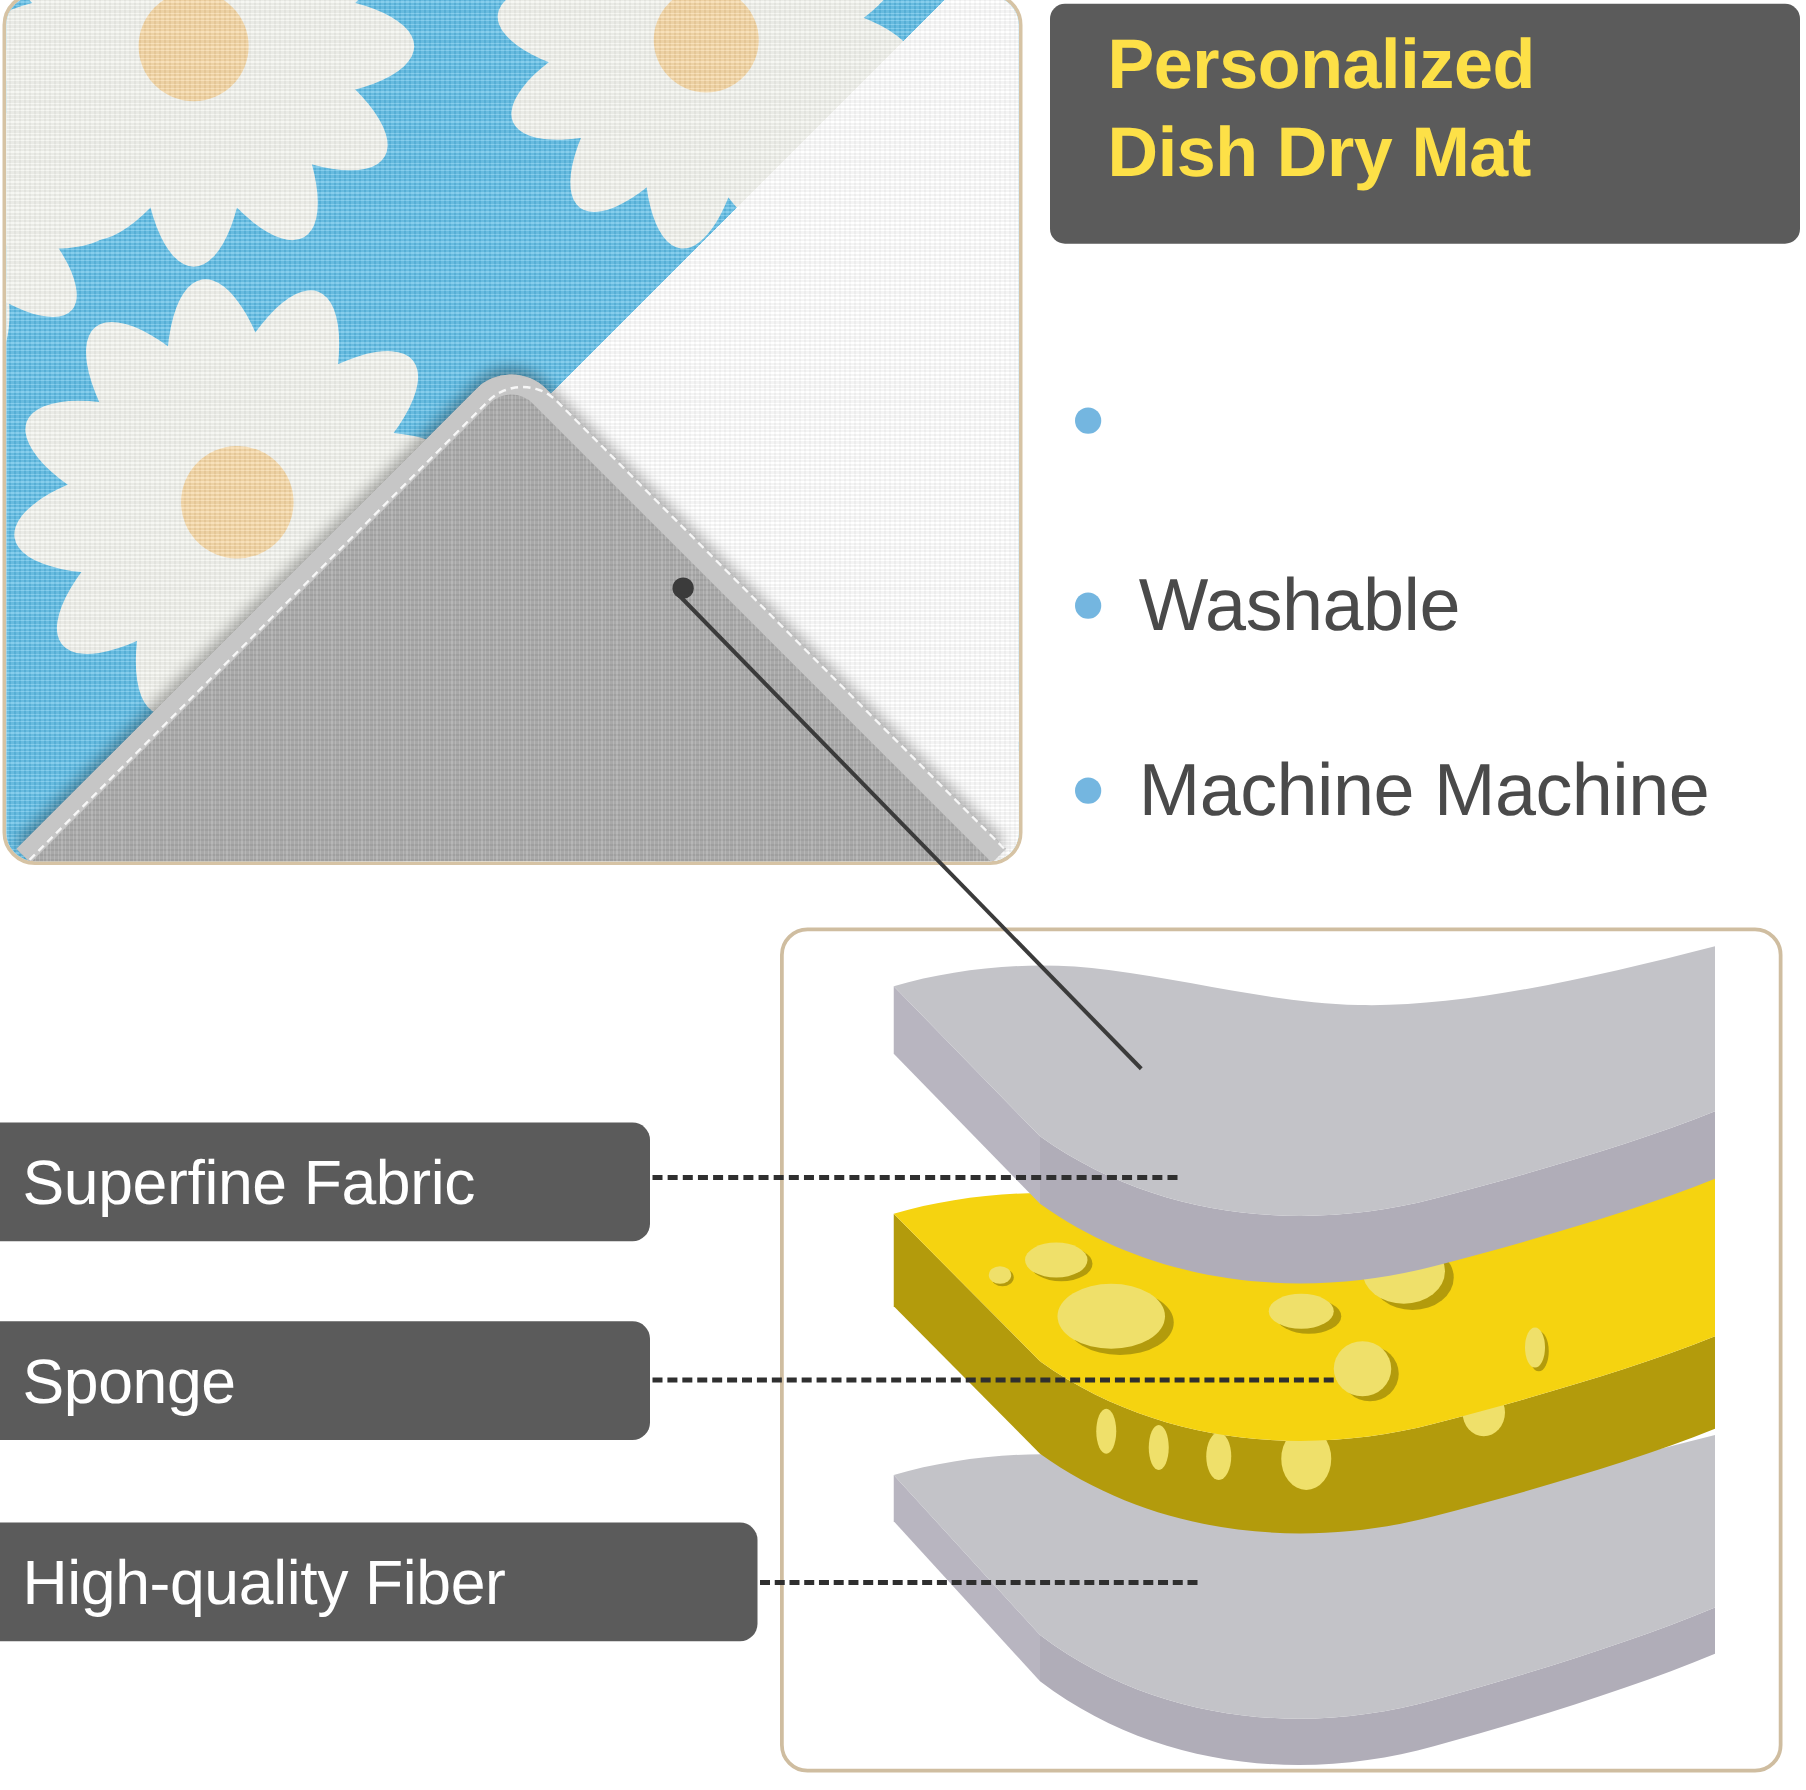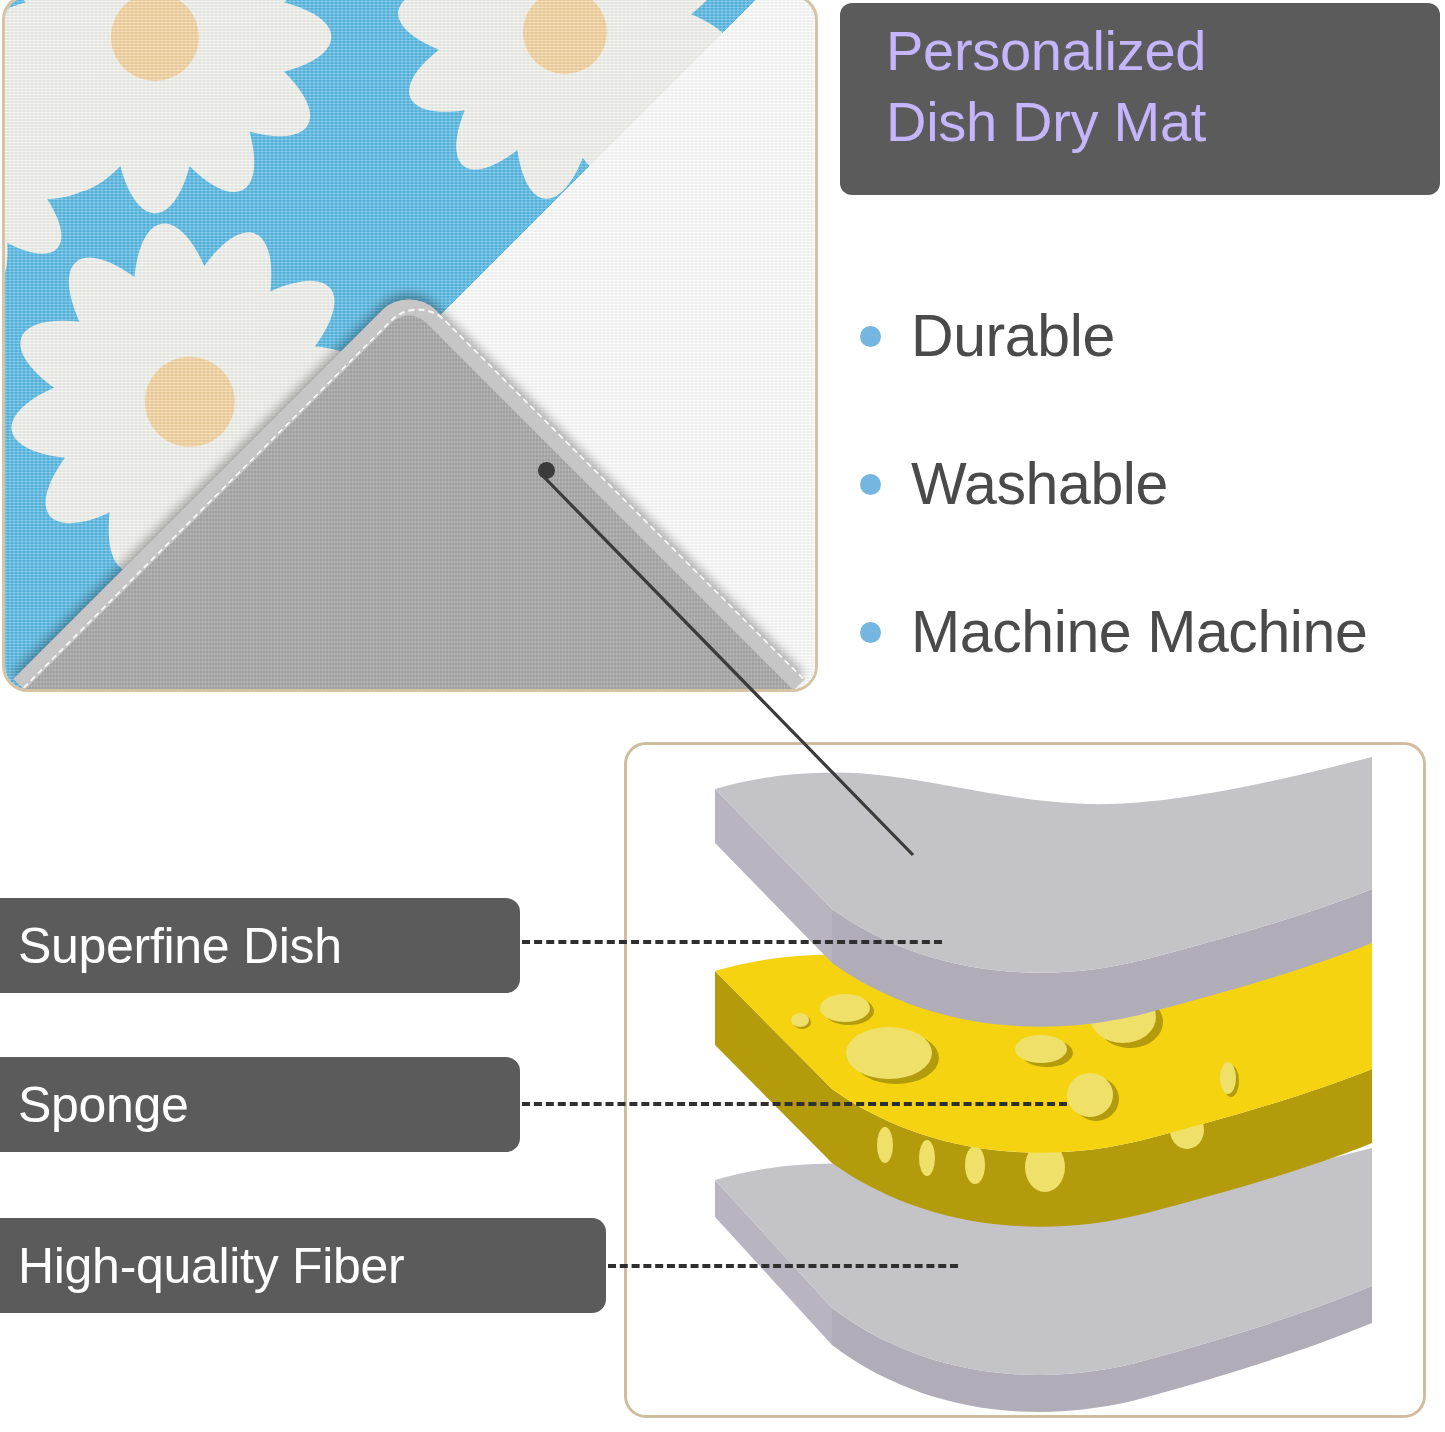--- a/index.html
+++ b/index.html
@@ -144,24 +144,24 @@
     left: 840px;
     top: 3px;
     width: 600px;
     height: 192px;
     background: #5b5b5b;
     border-radius: 12px;
     box-sizing: border-box;
     padding: 13px 0 0 46px;
   }
   #title-banner .tline {
-    color: #c4b5fd;
+    color: #fde047;
     font-size: 56px;
     line-height: 1.26;
-    font-weight: 400;
+    font-weight: 700;
     letter-spacing: -0.3px;
     white-space: nowrap;
   }
 
   
   #features {
     position: absolute;
     left: 860px;
     top: 262px;
     width: 585px;
@@ -358,21 +358,20 @@
 </svg>
 
 <div id="title-banner">
   <div class="tline">Personalized</div>
   <div class="tline">Dish Dry Mat</div>
 </div>
 
 <div id="features">
   <div class="feature-row">
     <div class="bullet-dot"></div>
-    <div class="feature-label">Durable</div>
   </div>
   <div class="feature-row">
     <div class="bullet-dot"></div>
     <div class="feature-label">Washable</div>
   </div>
   <div class="feature-row">
     <div class="bullet-dot"></div>
     <div class="feature-label">Machine Machine</div>
   </div>
 </div>
@@ -443,21 +442,21 @@
                C680,170 600,193 520,214 C420,240 300,232 205,164 Z" fill="#b0adb8"></path>
 
       <path d="M88,44 C140,29 200,23 260,31 C330,40 390,57 460,59
                C540,61 640,39 745,12 L745,144 C680,170 600,193 520,214
                C420,240 300,232 205,164 Z" fill="#c3c3c8"></path>
     </g>
   </svg>
 </div>
 
 <div class="layer-label" id="label-fiber">
-  <span>Superfine Dish</span>
+  <span>Superfine Fabric</span>
 </div>
 <div class="leader" id="leader-fiber"></div>
 
 <div class="layer-label" id="label-sponge">
   <span>Sponge</span>
 </div>
 <div class="leader" id="leader-sponge"></div>
 
 <div class="layer-label" id="label-fabric">
   <span>High-quality Fiber</span>

